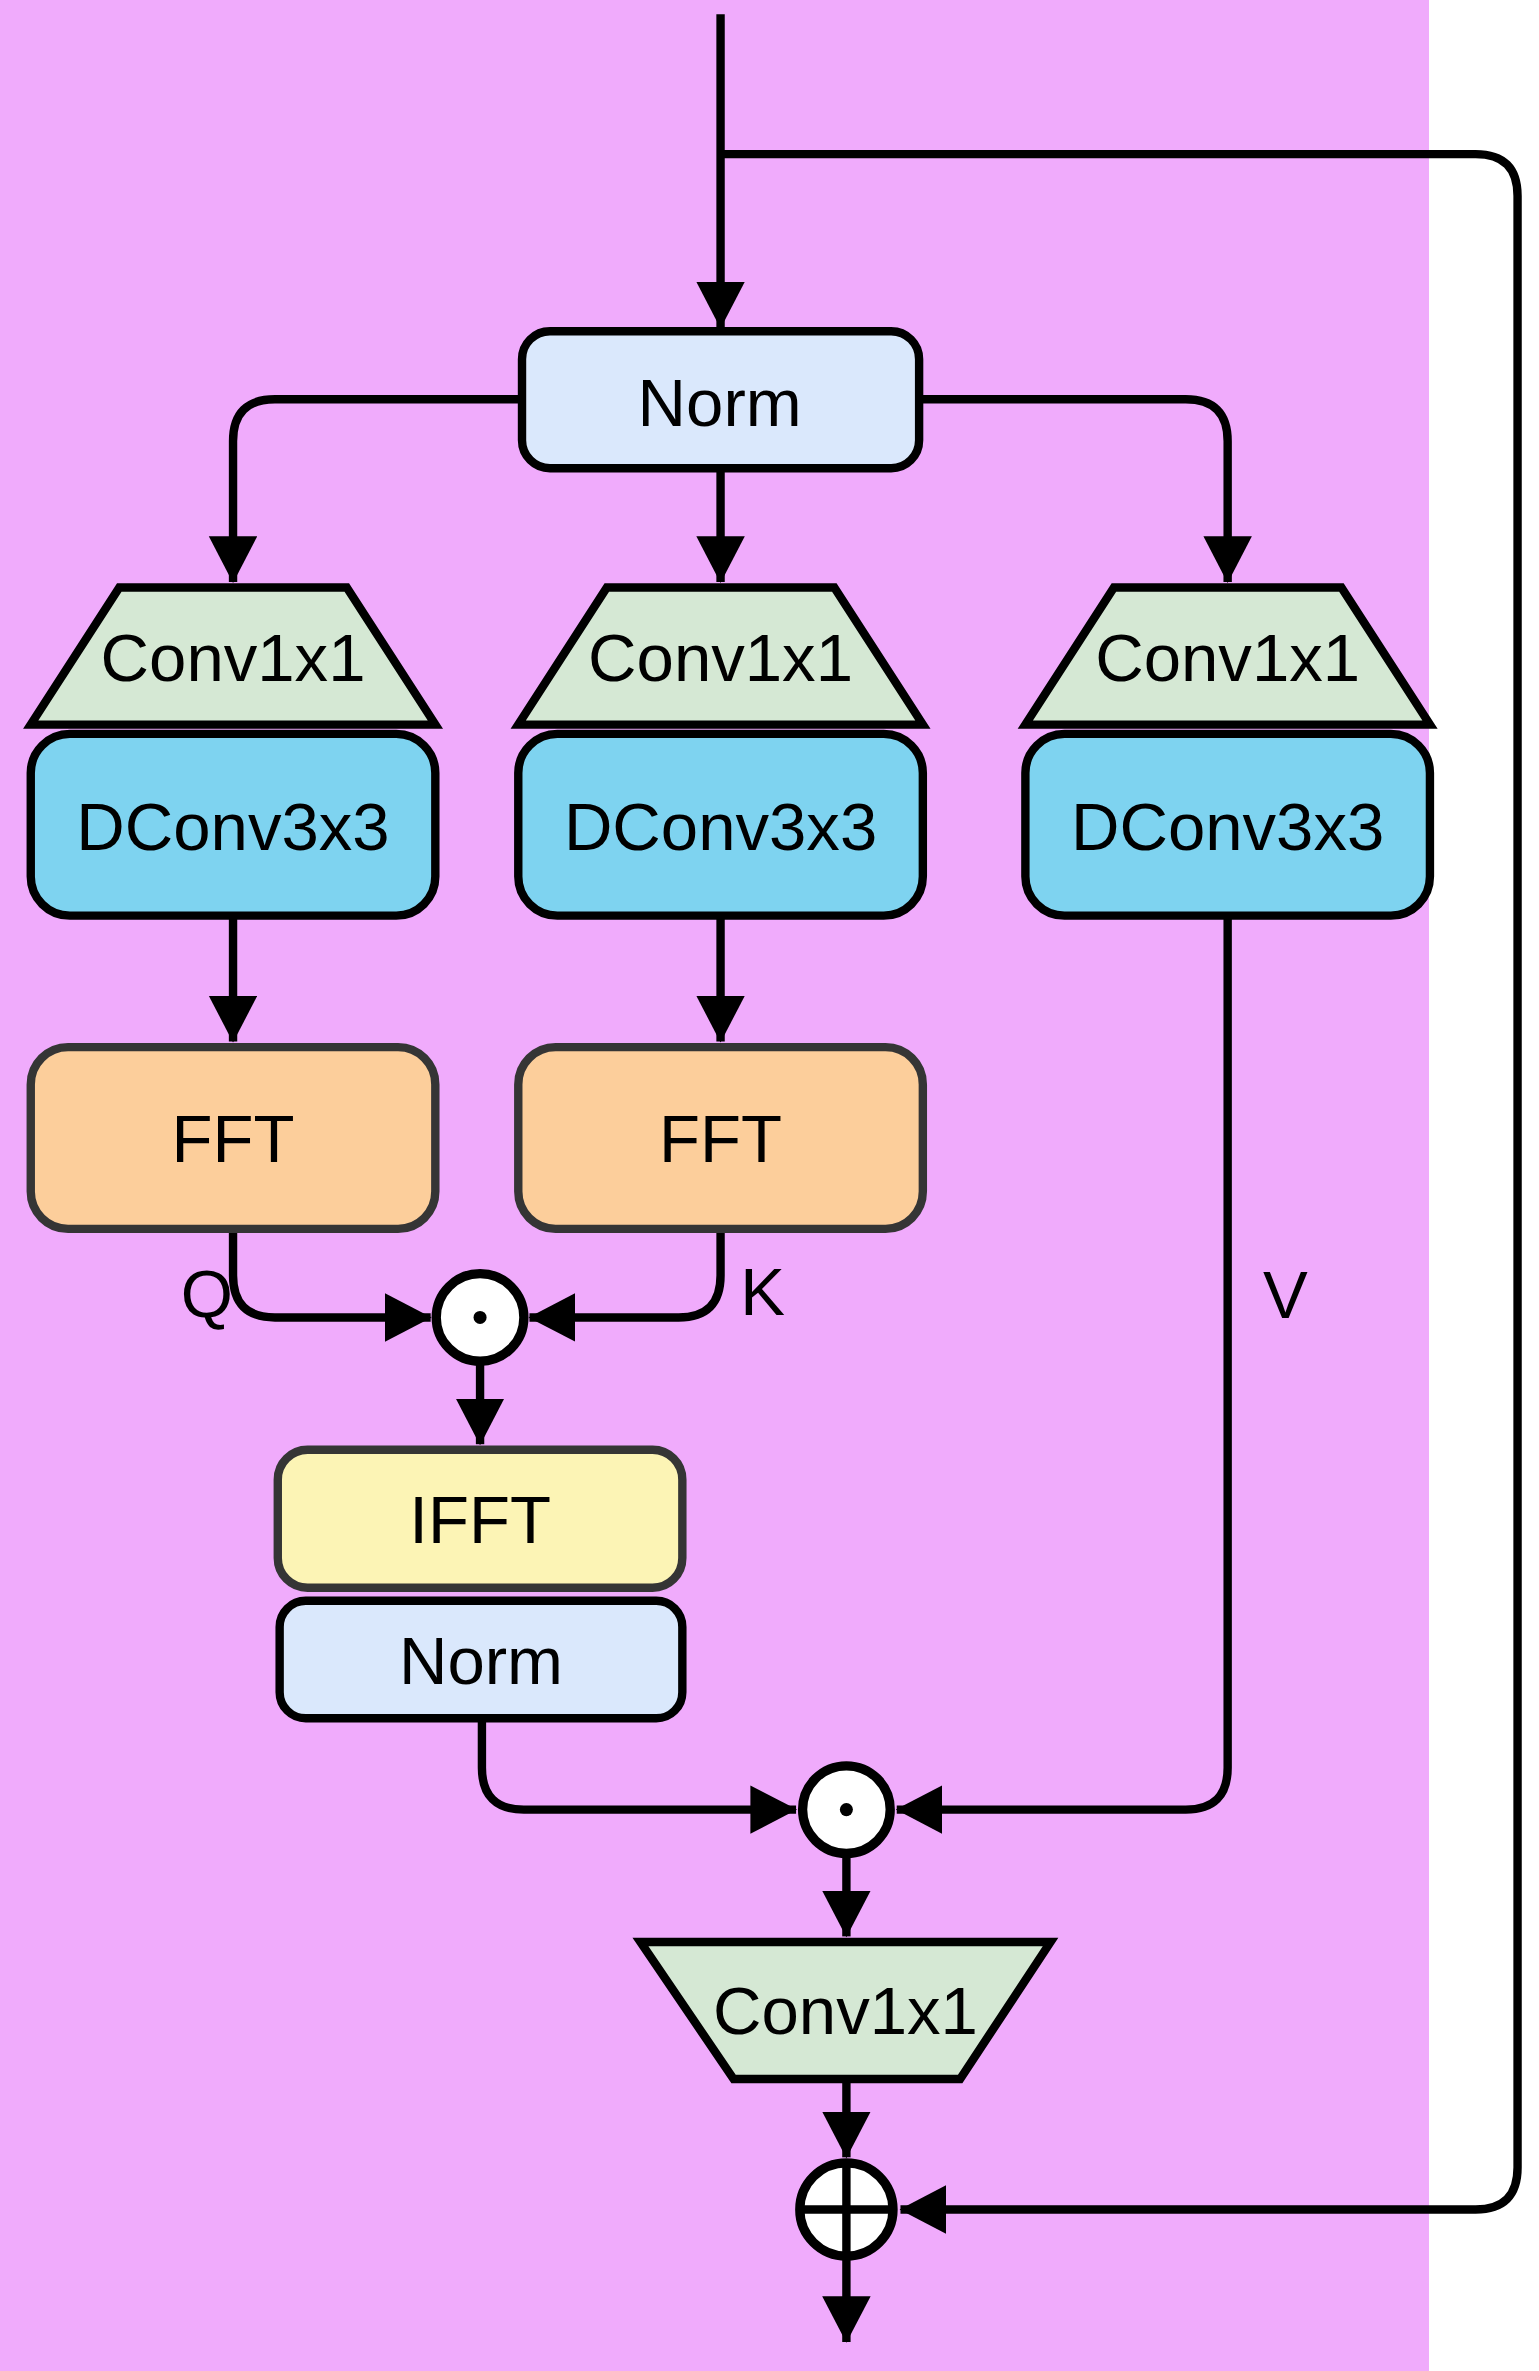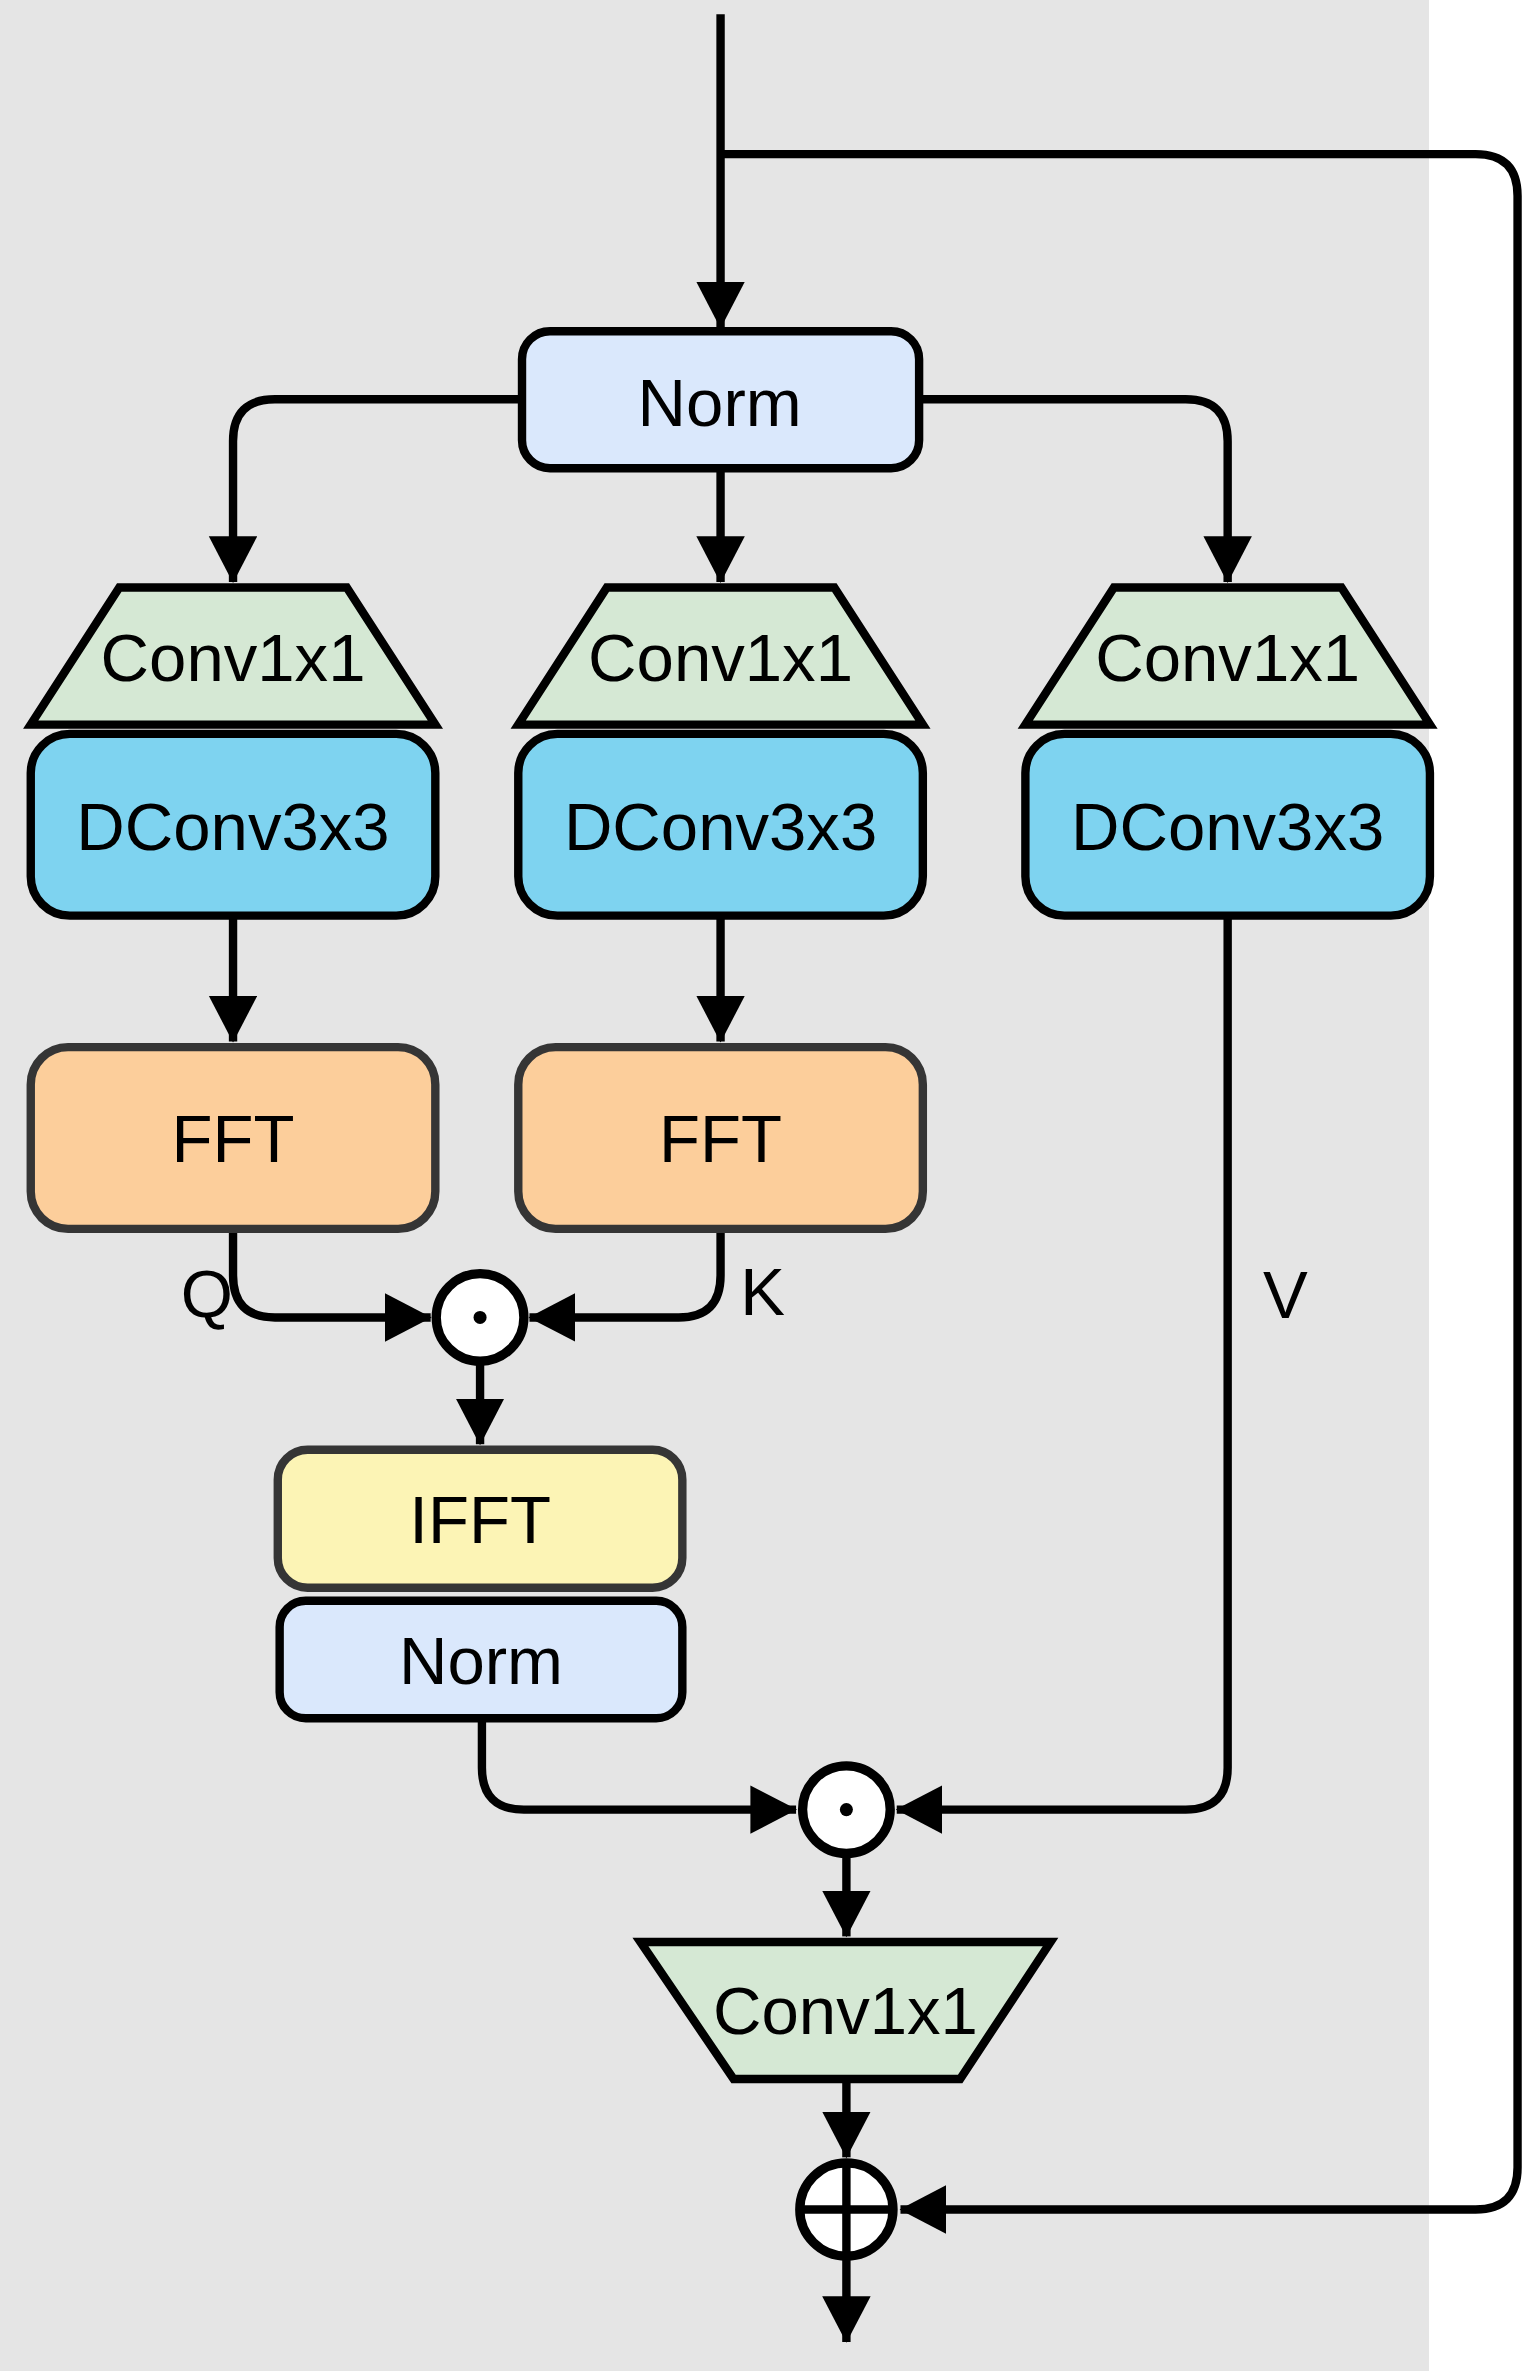--- a/index.html
+++ b/index.html
@@ -1,16 +1,16 @@
 <!DOCTYPE html>
 <html style="font-size:15px"><head>
 <meta charset="utf-8">
 <style>
   html,body{margin:0;padding:0;background:#ffffff;}
-  .stage{width:1429px;height:2372px;position:relative;background:#e5e5e5;}
+  .stage{width:1429px;height:2372px;position:relative;background:#f0abfc;}
   svg{display:block;}
   text{
     font-family:"Liberation Sans", sans-serif;
     font-size:72px;
     fill:#000000;
     text-anchor:middle;
     dominant-baseline:central;
   }
   .edge{fill:none;stroke:#000000;stroke-width:9;}
   .shape{stroke:#000000;stroke-width:9;}

